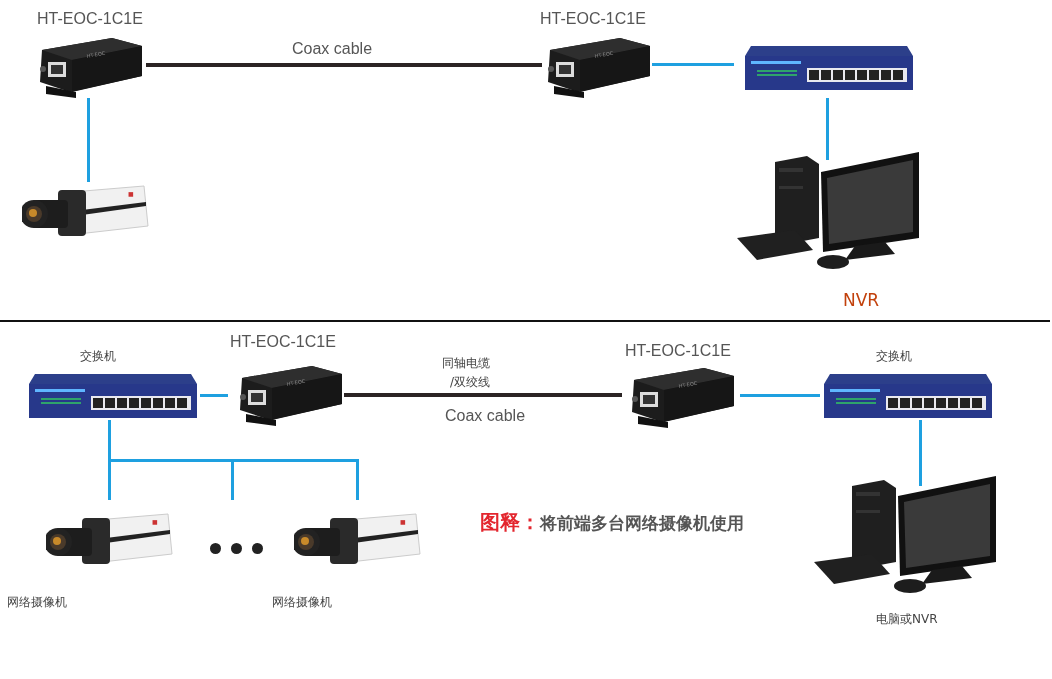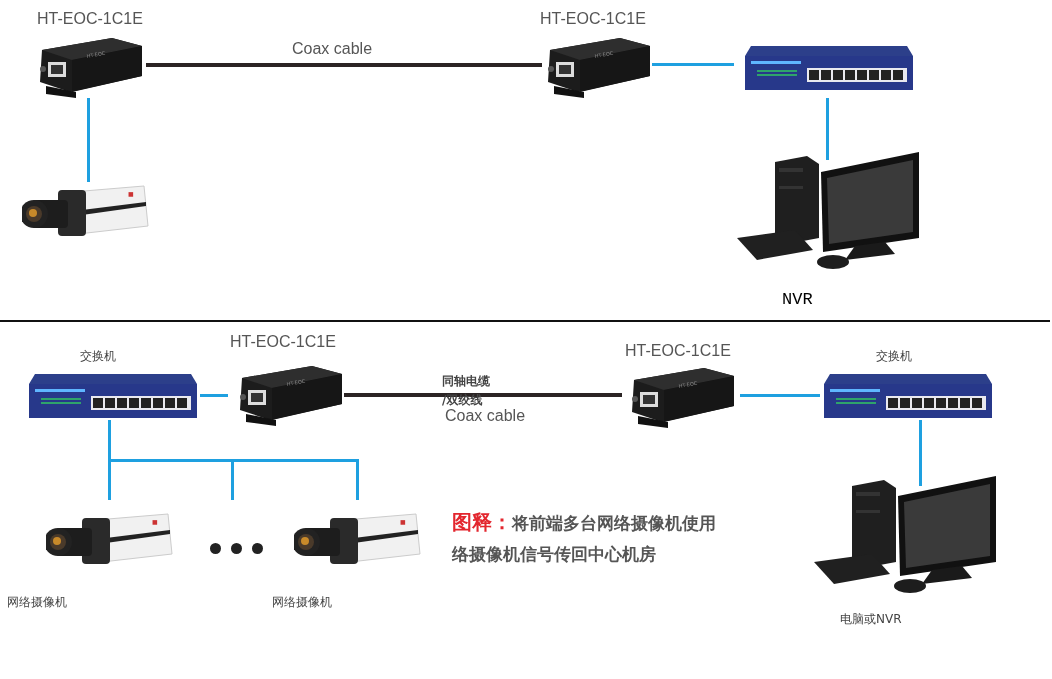--- a/index.html
+++ b/index.html
@@ -18,21 +18,21 @@
   .switch { position:absolute; width:172px; height:50px; }
   
   .camera { position:absolute; width:130px; height:62px; }
   
   .pc { position:absolute; width:190px; height:140px; }
 
   .dots { position:absolute; display:flex; gap:10px; }
   .dots span { width:11px; height:11px; border-radius:50%; background:#222; display:block; }
 
   .note { position:absolute; left:452px; top:507px; width:320px; font-size:17px; color:#555; line-height:31px; font-weight:bold; }
-  .note .line { text-align:left; white-space:nowrap; }
+  .note .line { text-align:center; white-space:nowrap; }
   .note .title { color:#e3262e; font-size:20px; font-weight:bold; }
   .note .model { font-family:"Liberation Sans", sans-serif; font-weight:normal; }
 </style>
 </head>
 <body>
 
 <svg width="0" height="0" style="position:absolute">
   <defs>
     <symbol id="sym-eoc" viewBox="0 0 112 66">
       <polygon points="10,14 80,2 110,10 110,40 38,56 8,46" fill="#1c1c1c"></polygon>
@@ -103,21 +103,21 @@
 
   <div class="wire-blue" style="left:652px; top:63px; width:82px; height:3px;"></div>
   <svg class="switch" style="left:743px; top:42px;">
       <use href="#sym-switch"></use>
     </svg>
 
   <div class="wire-blue" style="left:826px; top:98px; width:3px; height:62px;"></div>
   <svg class="pc" style="left:735px; top:146px;">
       <use href="#sym-pc"></use>
     </svg>
-  <div class="label" style="left:782px; top:290px; font-size:17px; color:#000000;font-family:Liberation Mono, monospace;">NVR</div>
+  <div class="label" style="left:843px; top:290px; font-size:17px; color:#c2410c;">NVR</div>
 
   <div class="wire-blue" style="left:87px; top:98px; width:3px; height:84px;"></div>
   <svg class="camera" style="left:22px; top:182px;">
       <use href="#sym-camera"></use>
     </svg>
 </div>
 
 <div class="divider"></div>
 
 <div>
@@ -127,21 +127,21 @@
     </svg>
 
   <div class="wire-blue" style="left:200px; top:394px; width:28px; height:3px;"></div>
 
   <div class="label light" style="left:230px; top:333px;">HT-EOC-1C1E</div>
   <svg class="eoc" style="left:232px; top:364px;">
       <use href="#sym-eoc"></use>
     </svg>
 
   <div class="wire-coax" style="left:344px; top:393px; width:278px;"></div>
-  <div class="label cn" style="left:442px; top:372px; line-height:19px; text-align:left;font-weight:bold;">
+  <div class="label cn" style="left:442px; top:354px; line-height:19px; text-align:right;">
     <div>同轴电缆</div>
     <div>/双绞线</div>
   </div>
   <div class="label light" style="left:445px; top:407px;">Coax cable</div>
 
   <div class="label light" style="left:625px; top:342px;">HT-EOC-1C1E</div>
   <svg class="eoc" style="left:624px; top:366px;">
       <use href="#sym-eoc"></use>
     </svg>
 
@@ -149,21 +149,21 @@
 
   <div class="label cn" style="left:876px; top:348px;">交换机</div>
   <svg class="switch" style="left:822px; top:370px;">
       <use href="#sym-switch"></use>
     </svg>
 
   <div class="wire-blue" style="left:919px; top:420px; width:3px; height:66px;"></div>
   <svg class="pc" style="left:812px; top:470px;">
       <use href="#sym-pc"></use>
     </svg>
-  <div class="label cn" style="left:840px; top:611px;">电脑或NVR</div>
+  <div class="label cn" style="left:876px; top:611px;">电脑或NVR</div>
 
   <div class="wire-blue" style="left:108px; top:420px; width:3px; height:80px;"></div>
   <div class="wire-blue" style="left:108px; top:459px; width:251px; height:3px;"></div>
   <div class="wire-blue" style="left:231px; top:459px; width:3px; height:41px;"></div>
   <div class="wire-blue" style="left:356px; top:459px; width:3px; height:41px;"></div>
 
   <svg class="camera" style="left:46px; top:510px;">
       <use href="#sym-camera"></use>
     </svg>
   <div class="label cn" style="left:7px; top:594px;">网络摄像机</div>
@@ -174,15 +174,14 @@
       <span></span>
     </div>
 
   <svg class="camera" style="left:294px; top:510px;">
       <use href="#sym-camera"></use>
     </svg>
   <div class="label cn" style="left:272px; top:594px;">网络摄像机</div>
 
   <div class="note">
     <div class="line"><span class="title">图释：</span><span>将前端多台网络摄像机使用</span></div>
-    <div class="line">络摄像机信号传回中心机房</div>
   </div>
 </div>
 
 </body></html>

